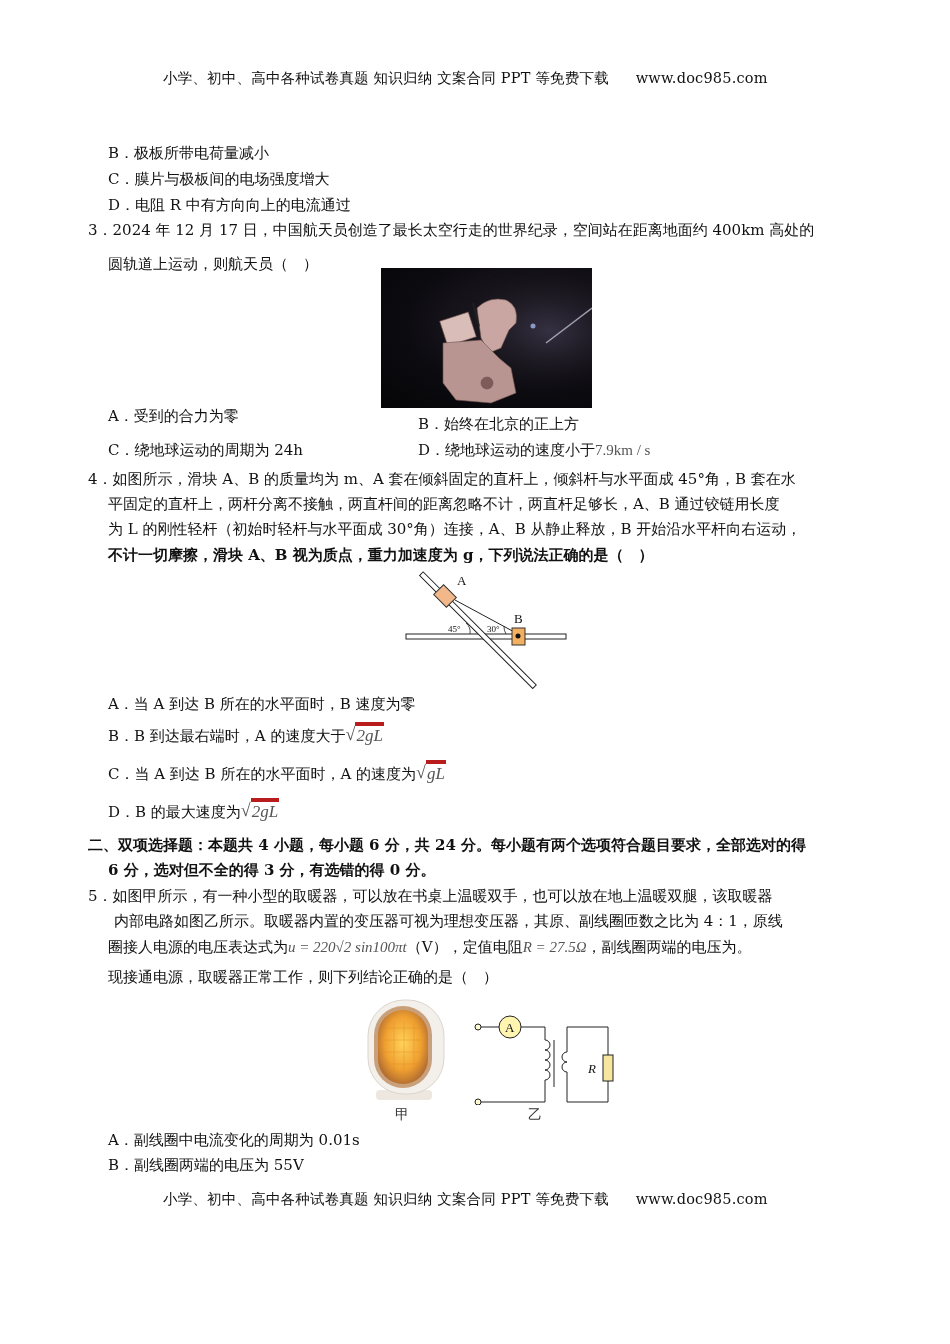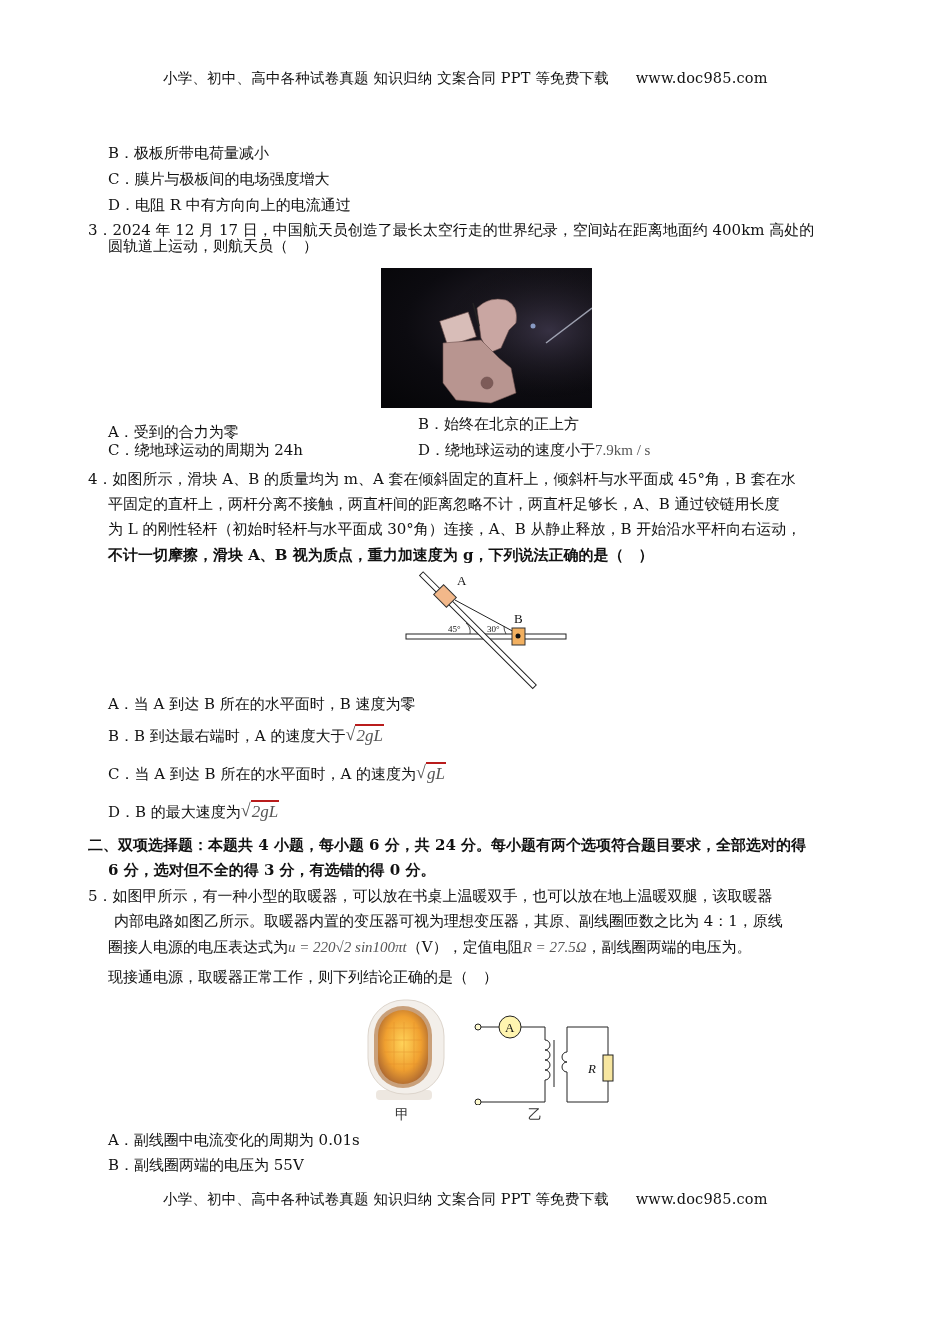--- a/index.html
+++ b/index.html
@@ -12,21 +12,21 @@
     .header, .footer { font-size: 14.5px; letter-spacing: 0.2px; }
     .line { position: absolute; white-space: nowrap; line-height: 24px; font-size: 15px; }
     .opt { left: 108px; }
     .qnum { left: 88px; }
     .cont { left: 108px; }
     .bold { font-weight: bold; }
     .math { font-family: "Liberation Serif", "DejaVu Serif", serif; font-style: italic; color: #555; }
     .mathn { font-family: "Liberation Serif", "DejaVu Serif", serif; color: #555; }
     .sqrt { display: inline-block; position: relative; padding-left: 10px; font-family: "Liberation Serif", serif; font-style: italic; color: #555; font-size: 17px; }
     .sqrt .rad { position: absolute; left: 0; top: -2px; font-style: normal; font-size: 18px; }
-    .sqrt .bar { border-top: 2px solid #b91c1c; padding: 0 1px; }
+    .sqrt .bar { border-top: 4px solid #b91c1c; padding: 0 1px; }
     .photo {
       position: absolute; left: 381px; top: 268px; width: 211px; height: 140px;
       background: radial-gradient(ellipse at 75% 40%, #2a2530 0%, #0c0b10 60%, #050507 100%);
       overflow: hidden;
     }
     .caption { position: absolute; font-size: 14px; color: #333; font-family: "DejaVu Sans", sans-serif; }
   </style>
 </head>
 <body>
 
@@ -41,21 +41,21 @@
 <div class="line opt" style="top:167px;">
   <span>C．</span><span>膜片与极板间的电场强度增大</span>
 </div>
 <div class="line opt" style="top:193px;">
   <span>D．</span><span>电阻 R 中有方向向上的电流通过</span>
 </div>
 
 <div class="line qnum" style="top:218px;">
   <span>3．</span><span>2024 年 12 月 17 日，中国航天员创造了最长太空行走的世界纪录，空间站在距离地面约 400km 高处的</span>
 </div>
-<div class="line cont" style="top:234px;text-align:center;">圆轨道上运动，则航天员（　）</div>
+<div class="line cont" style="top:252px;text-align:center;">圆轨道上运动，则航天员（　）</div>
 
 <div class="photo">
   <svg width="211" height="140" viewBox="0 0 211 140">
     <defs>
       <radialGradient id="glow" cx="0.8" cy="0.45" r="0.5">
         <stop offset="0" stop-color="#3a3448" stop-opacity="0.8"></stop>
         <stop offset="1" stop-color="#000" stop-opacity="0"></stop>
       </radialGradient>
     </defs>
     <rect width="211" height="140" fill="url(#glow)"></rect>
@@ -65,21 +65,21 @@
     <g fill="#c9a6a2" stroke="#6d504e" stroke-width="0.6">
       <path d="M96 40 Q108 28 125 32 Q138 38 135 55 L128 62 L120 80 L108 85 L100 70 Z"></path>
       <rect x="62" y="48" width="30" height="26" transform="rotate(-18 77 61)" fill="#d8bdb8"></rect>
       <path d="M62 75 L100 72 L118 90 L130 100 L135 125 L110 135 L75 132 L62 115 Z" fill="#b89590"></path>
       <circle cx="106" cy="115" r="6" fill="#7d5b58"></circle>
     </g>
     <line x1="92" y1="35" x2="98" y2="58" stroke="#222" stroke-width="1.5"></line>
   </svg>
 </div>
 
-<div class="line opt" style="top:420px;">
+<div class="line opt" style="top:404px;">
   <span>A．</span><span>受到的合力为零</span>
 </div>
 <div class="line" style="left:418px; top:412px;text-align:right;">
   <span>B．</span><span>始终在北京的正上方</span>
 </div>
 <div class="line opt" style="top:438px;">
   <span>C．</span><span>绕地球运动的周期为 24h</span>
 </div>
 <div class="line" style="left:418px; top:438px;">
   <span>D．</span><span>绕地球运动的速度小于</span><span class="mathn" style="font-size:15px;text-align:center;">7.9km / s</span>

